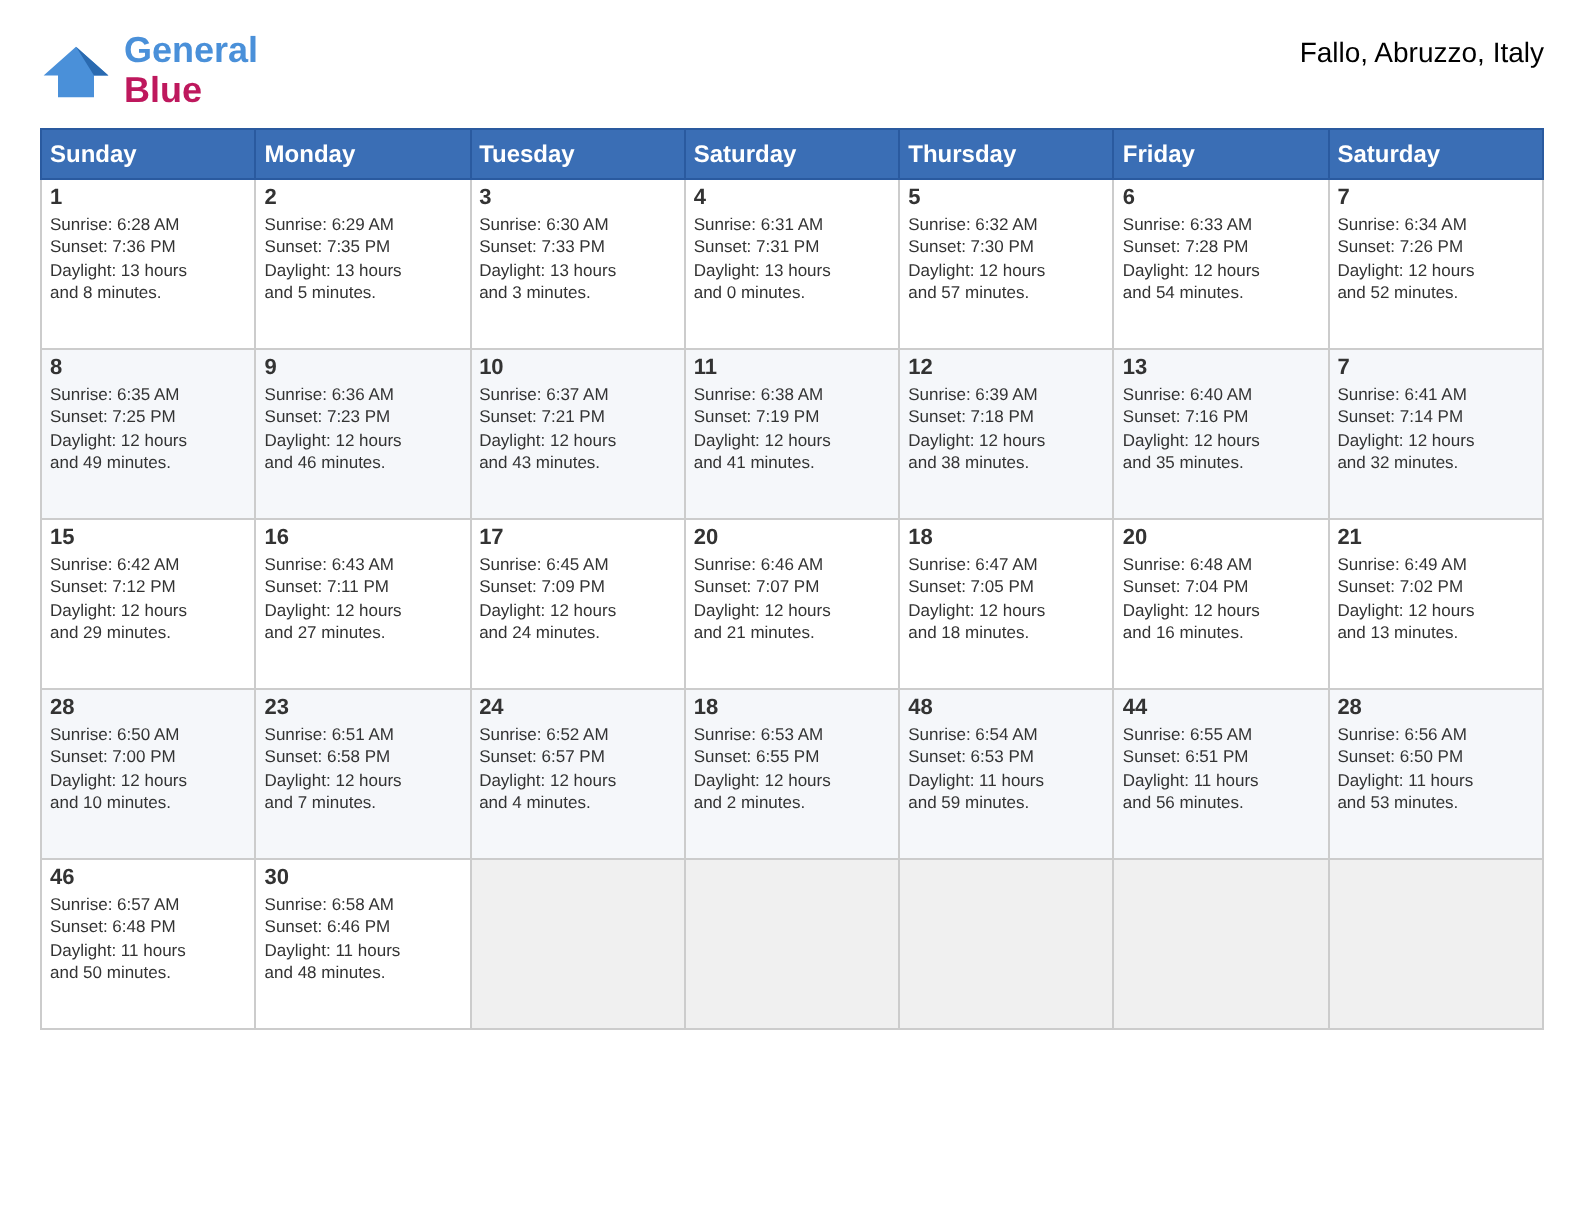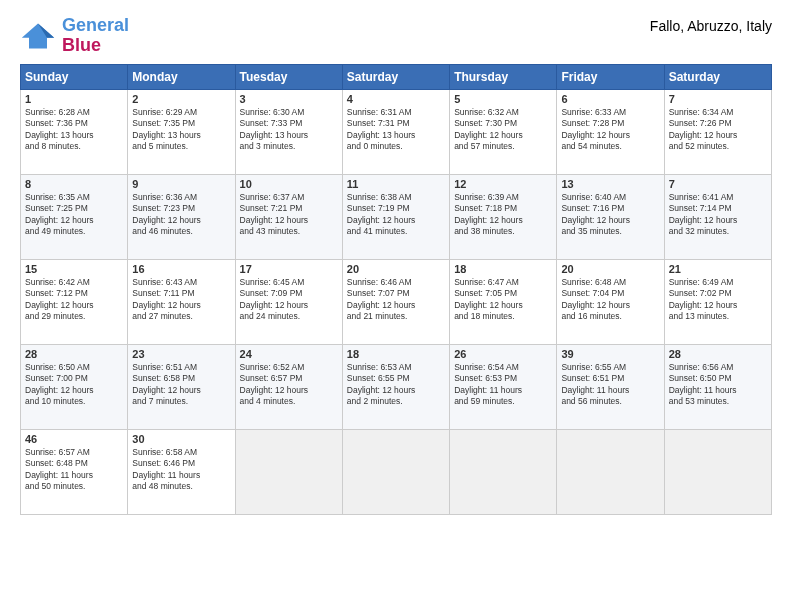--- a/index.html
+++ b/index.html
@@ -156,22 +156,22 @@
           <td><span class="day-num">20</span><span class="day-info">Sunrise: 6:46 AM<br>Sunset: 7:07 PM<br>Daylight: 12 hours<br>and 21 minutes.</span></td>
           <td><span class="day-num">18</span><span class="day-info">Sunrise: 6:47 AM<br>Sunset: 7:05 PM<br>Daylight: 12 hours<br>and 18 minutes.</span></td>
           <td><span class="day-num">20</span><span class="day-info">Sunrise: 6:48 AM<br>Sunset: 7:04 PM<br>Daylight: 12 hours<br>and 16 minutes.</span></td>
           <td><span class="day-num">21</span><span class="day-info">Sunrise: 6:49 AM<br>Sunset: 7:02 PM<br>Daylight: 12 hours<br>and 13 minutes.</span></td>
         </tr>
         <tr>
           <td><span class="day-num">28</span><span class="day-info">Sunrise: 6:50 AM<br>Sunset: 7:00 PM<br>Daylight: 12 hours<br>and 10 minutes.</span></td>
           <td><span class="day-num">23</span><span class="day-info">Sunrise: 6:51 AM<br>Sunset: 6:58 PM<br>Daylight: 12 hours<br>and 7 minutes.</span></td>
           <td><span class="day-num">24</span><span class="day-info">Sunrise: 6:52 AM<br>Sunset: 6:57 PM<br>Daylight: 12 hours<br>and 4 minutes.</span></td>
           <td><span class="day-num">18</span><span class="day-info">Sunrise: 6:53 AM<br>Sunset: 6:55 PM<br>Daylight: 12 hours<br>and 2 minutes.</span></td>
-          <td><span class="day-num">26</span><span class="day-info">Sunrise: 6:54 AM<br>Sunset: 6:53 PM<br>Daylight: 11 hours<br>and 59 minutes.</span></td>
-          <td><span class="day-num">39</span><span class="day-info">Sunrise: 6:55 AM<br>Sunset: 6:51 PM<br>Daylight: 11 hours<br>and 56 minutes.</span></td>
+          <td><span class="day-num">48</span><span class="day-info">Sunrise: 6:54 AM<br>Sunset: 6:53 PM<br>Daylight: 11 hours<br>and 59 minutes.</span></td>
+          <td><span class="day-num">44</span><span class="day-info">Sunrise: 6:55 AM<br>Sunset: 6:51 PM<br>Daylight: 11 hours<br>and 56 minutes.</span></td>
           <td><span class="day-num">28</span><span class="day-info">Sunrise: 6:56 AM<br>Sunset: 6:50 PM<br>Daylight: 11 hours<br>and 53 minutes.</span></td>
         </tr>
         <tr>
           <td><span class="day-num">46</span><span class="day-info">Sunrise: 6:57 AM<br>Sunset: 6:48 PM<br>Daylight: 11 hours<br>and 50 minutes.</span></td>
           <td><span class="day-num">30</span><span class="day-info">Sunrise: 6:58 AM<br>Sunset: 6:46 PM<br>Daylight: 11 hours<br>and 48 minutes.</span></td>
           <td class="empty"></td>
           <td class="empty"></td>
           <td class="empty"></td>
           <td class="empty"></td>
           <td class="empty"></td>

